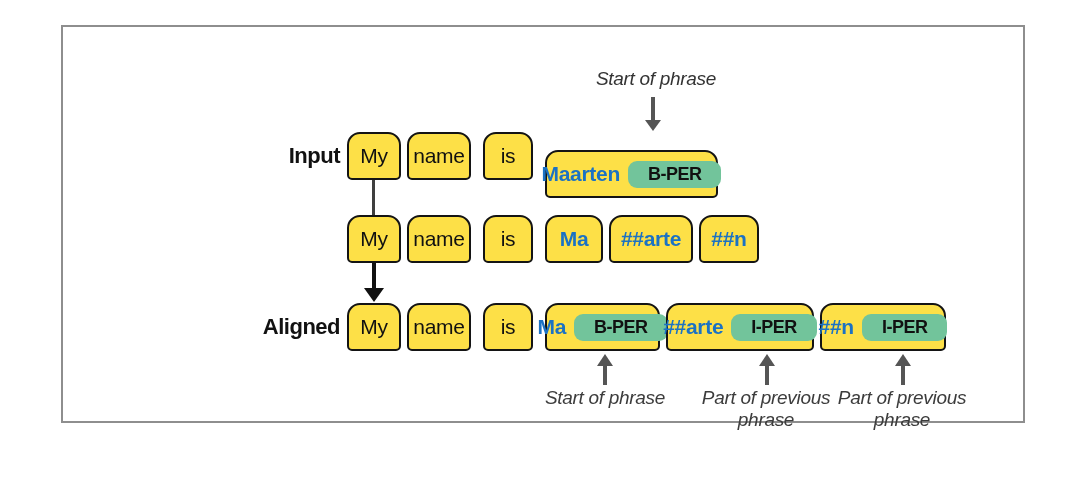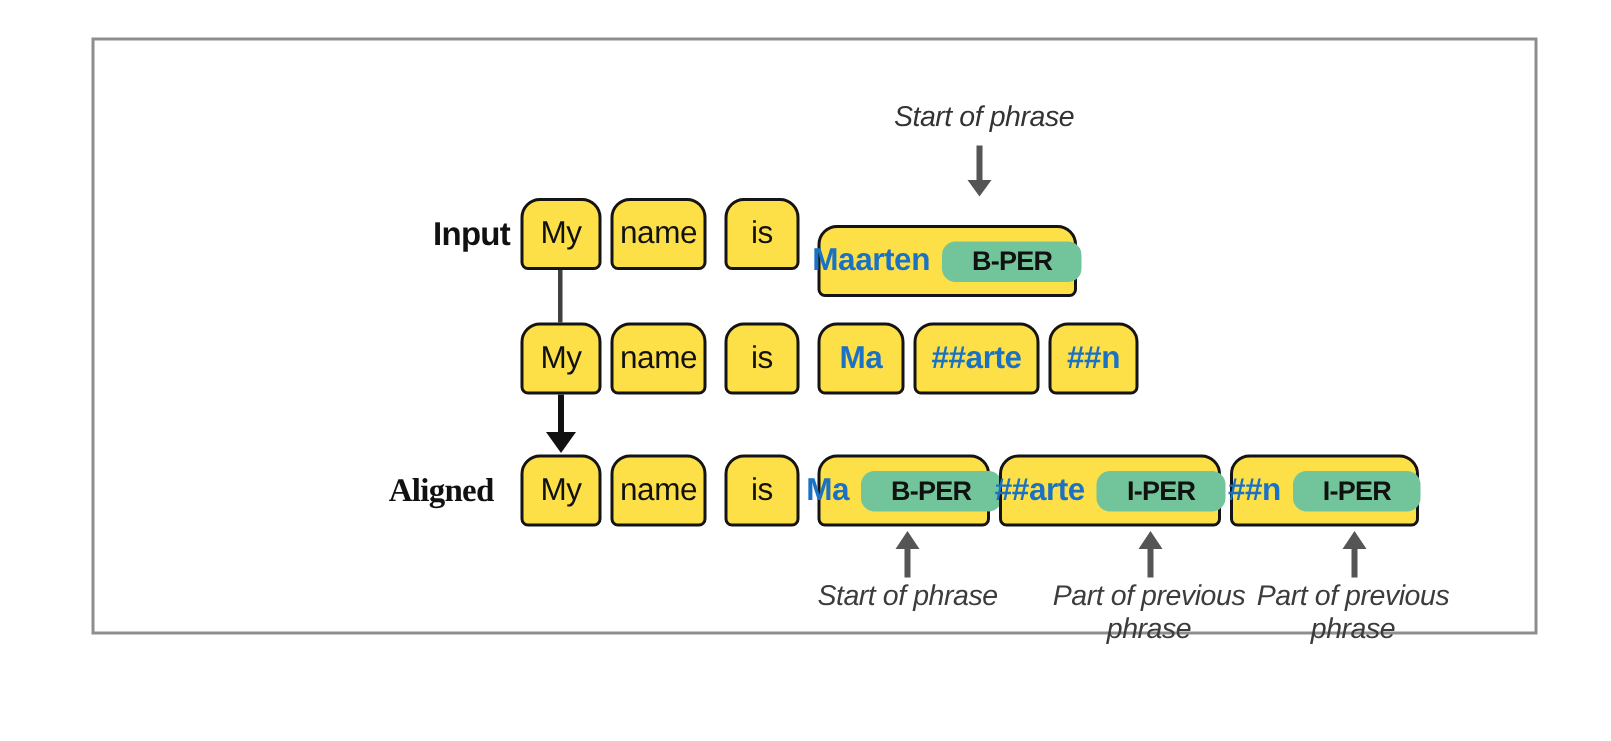--- a/index.html
+++ b/index.html
@@ -55,21 +55,21 @@
     <div class="token" style="left:284px;top:188px;width:54px;">My</div>
     <div class="token" style="left:344px;top:188px;width:64px;">name</div>
     <div class="token" style="left:420px;top:188px;width:50px;">is</div>
     <div class="token blue" style="left:482px;top:188px;width:58px;">Ma</div>
     <div class="token blue" style="left:546px;top:188px;width:84px;">##arte</div>
     <div class="token blue" style="left:636px;top:188px;width:60px;">##n</div>
 
     <div class="vline shaft-black" style="left:309px;top:236px;height:27px;"></div>
     <div class="head-down-black" style="left:301px;top:261px;"></div>
 
-    <div class="row-label" style="left:136px;top:276px;font-family:Liberation Serif, serif;">Aligned</div>
+    <div class="row-label" style="left:147px;top:276px;">Aligned</div>
     <div class="token" style="left:284px;top:276px;width:54px;">My</div>
     <div class="token" style="left:344px;top:276px;width:64px;">name</div>
     <div class="token" style="left:420px;top:276px;width:50px;">is</div>
     <div class="token" style="left:482px;top:276px;width:115px;">
       <span class="blue">Ma</span>
       <span class="badge">B-PER</span>
     </div>
     <div class="token" style="left:603px;top:276px;width:148px;">
       <span class="blue">##arte</span>
       <span class="badge">I-PER</span>

